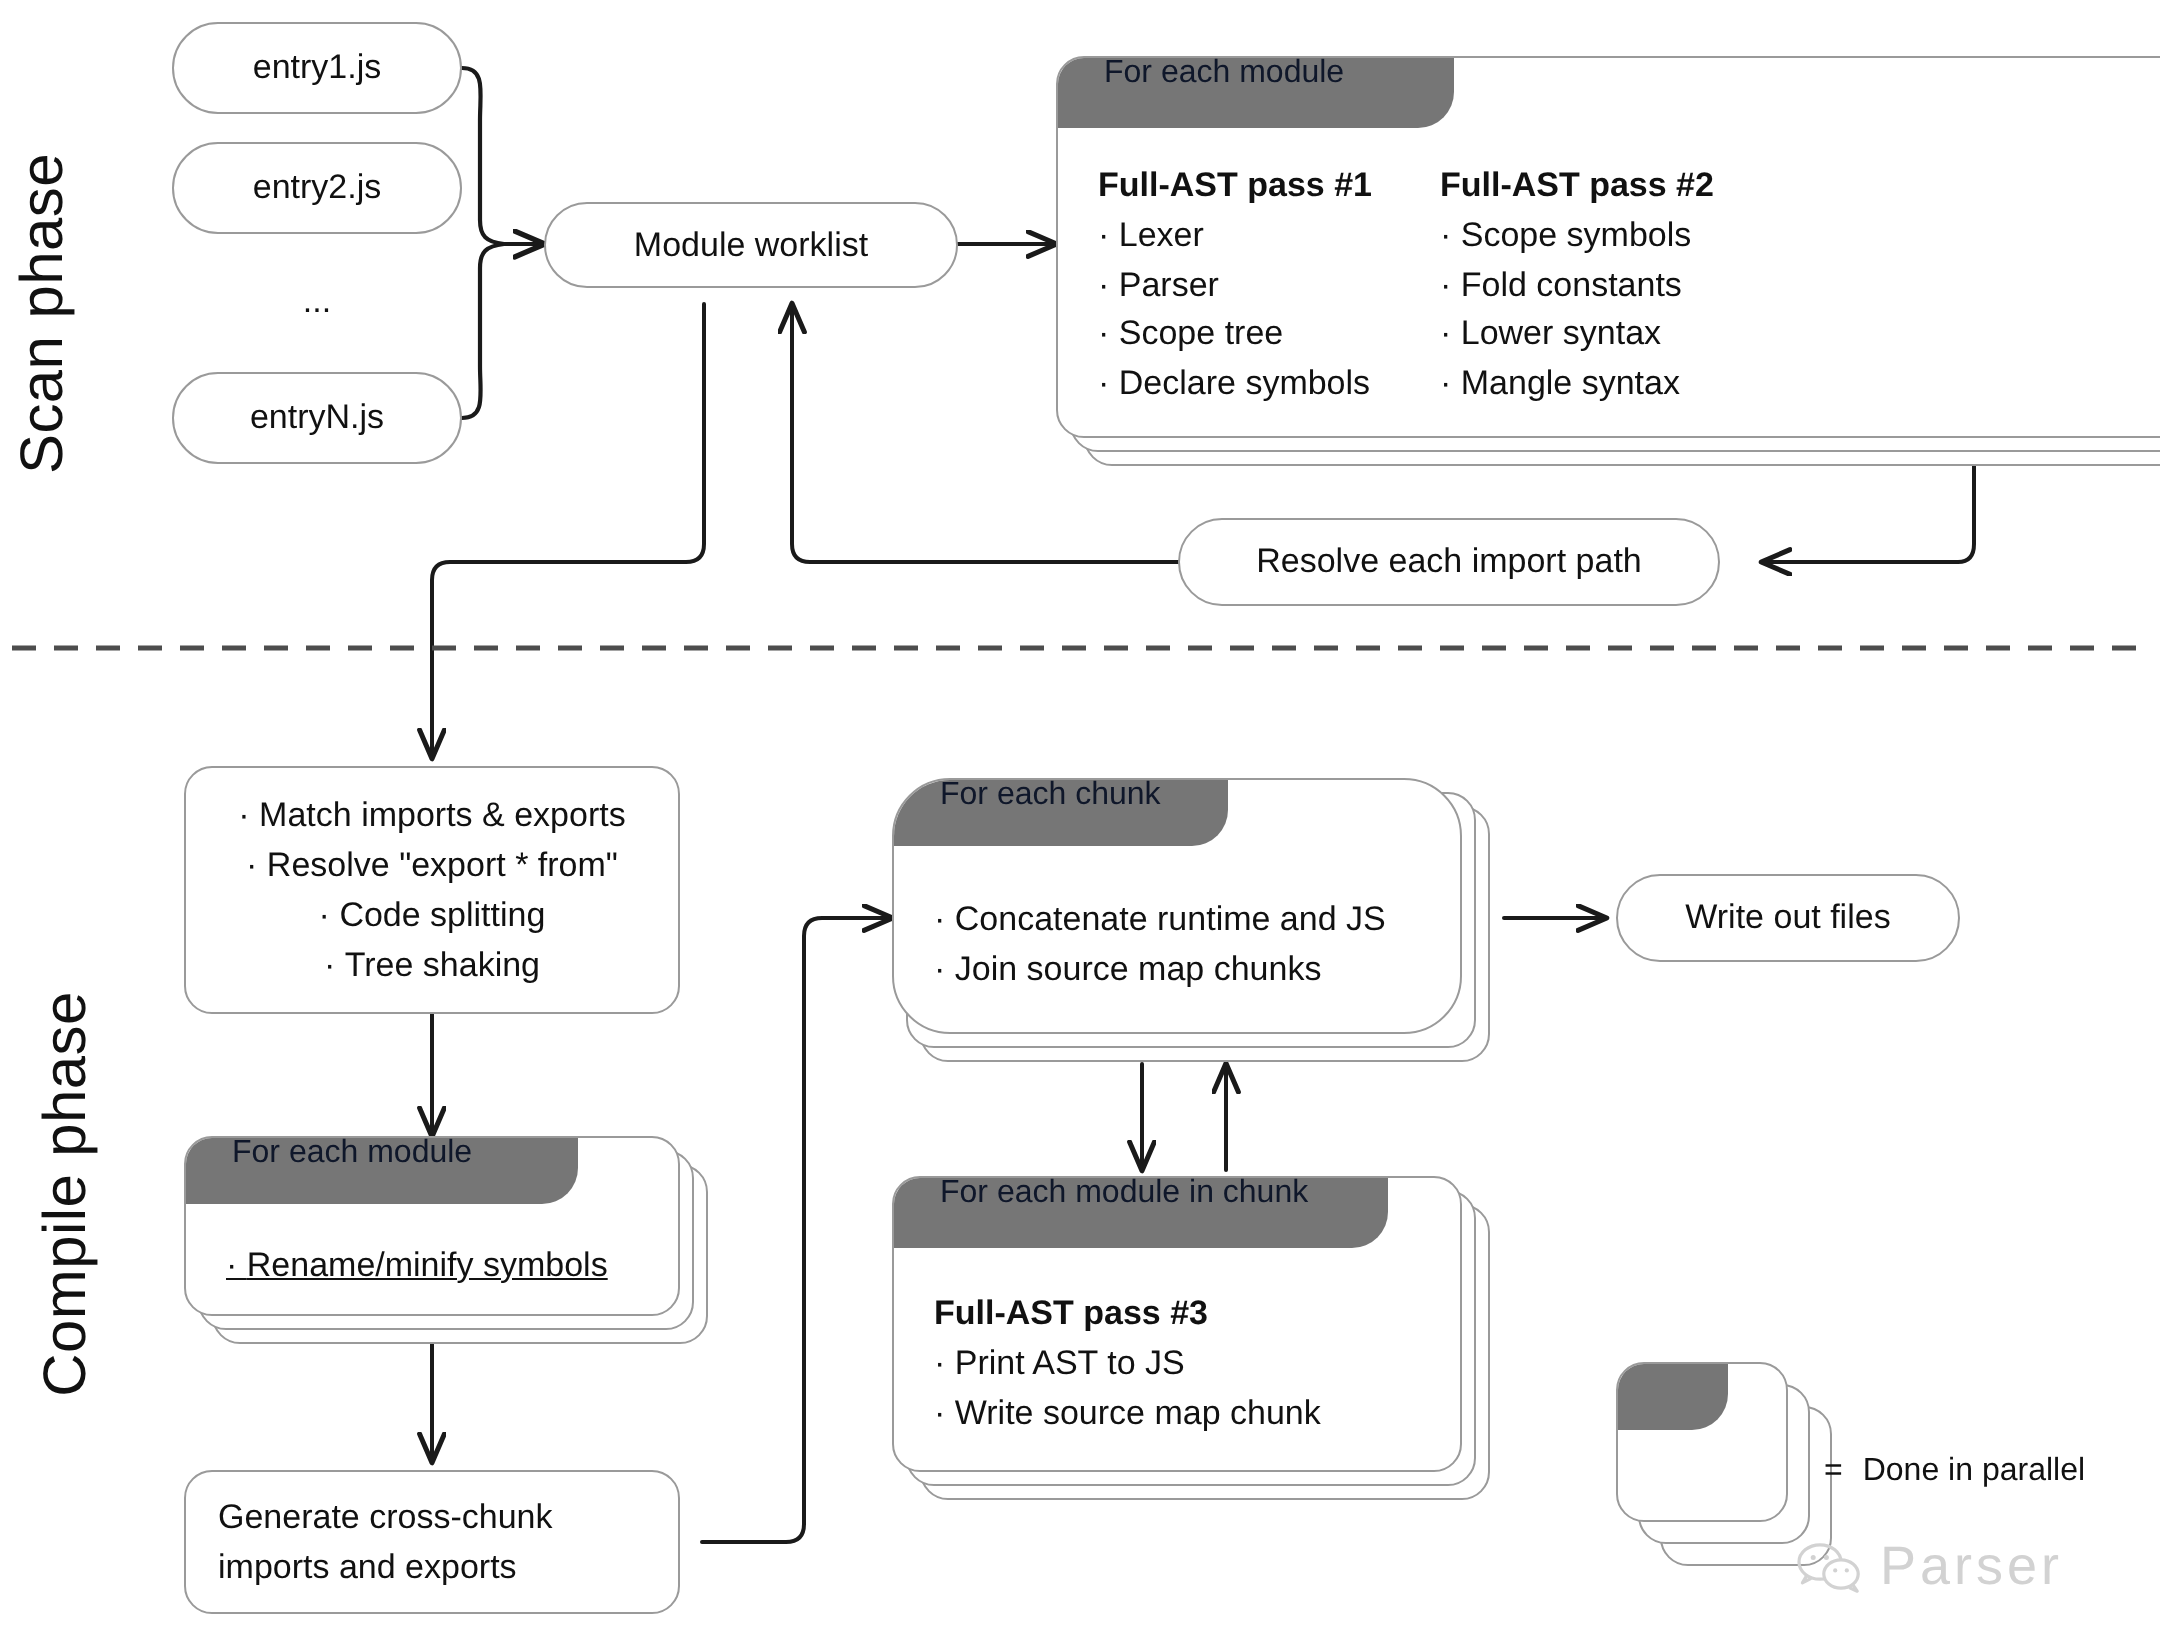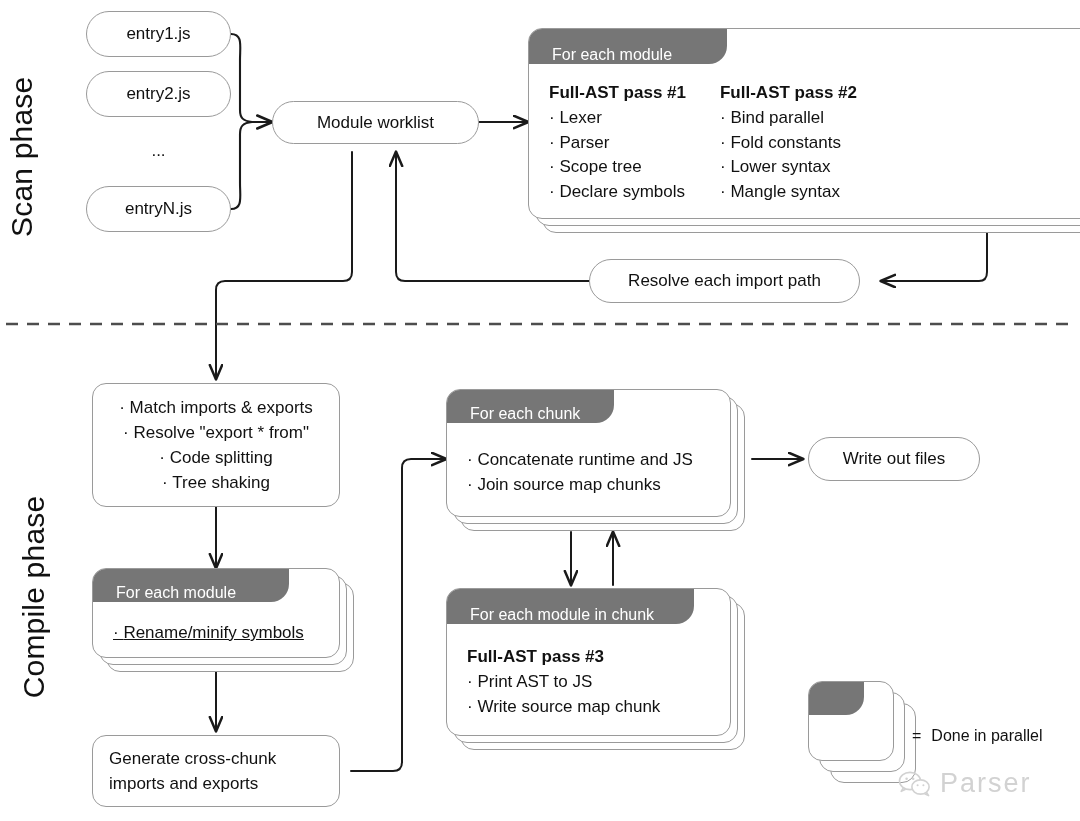--- a/index.html
+++ b/index.html
@@ -73,23 +73,23 @@
     position:absolute;left:0;top:0;
     box-sizing:border-box;
     background:#fff;
     border:1.4px solid #9a9a9a;
     border-radius:14px;
     overflow:hidden;
   }
   .stack .hdr{
     position:absolute;left:-1px;top:-1px;
     background:#767676;
-    color:#ffffff;
+    color:#0f172a;
     font-size:16px;
-    display:flex;align-items:flex-end;
+    display:flex;align-items:flex-start;
     padding-left:24px;
     box-sizing:border-box;
     border-top-left-radius:14px;
     border-bottom-right-radius:18px;
   }
   .stack .body{
     position:absolute;left:0;
     box-sizing:border-box;
     width:100%;
     padding:0 20px;
@@ -204,21 +204,21 @@
         <div class="cols">
           <div>
             <div class="hd">Full-AST pass #1</div>
             <div><span>·&nbsp;</span><span>Lexer</span></div>
             <div><span>·&nbsp;</span><span>Parser</span></div>
             <div><span>·&nbsp;</span><span>Scope tree</span></div>
             <div><span>·&nbsp;</span><span>Declare symbols</span></div>
           </div>
           <div>
             <div class="hd">Full-AST pass #2</div>
-            <div><span>·&nbsp;</span><span>Bind parallel</span></div>
+            <div><span>·&nbsp;</span><span>Scope symbols</span></div>
             <div><span>·&nbsp;</span><span>Fold constants</span></div>
             <div><span>·&nbsp;</span><span>Lower syntax</span></div>
             <div><span>·&nbsp;</span><span>Mangle syntax</span></div>
           </div>
         </div>
       </div>
     </div>
   </div>
 
   <div class="pill" style="left:589px;top:259px;width:271px;height:44px;">
@@ -250,21 +250,21 @@
   <div class="card" style="left:92px;top:735px;width:248px;height:72px;">
     <div class="lines">
       <div>Generate cross-chunk</div>
       <div>imports and exports</div>
     </div>
   </div>
 
   <div class="stack" style="left:446px;top:389px;width:306px;height:145px;">
     <div class="sheet s3" style="width:285px;height:128px;"></div>
     <div class="sheet s2" style="width:285px;height:128px;"></div>
-    <div class="front" style="width:285px;height:128px;">
+    <div class="front" style="width:285px;height:128px;border-radius:29px;">
       <div class="hdr" style="width:168px;height:34px;">
         <span>For each chunk</span>
       </div>
       <div class="body" style="top:58px;">
         <div><span>·&nbsp;</span><span>Concatenate runtime and JS</span></div>
         <div><span>·&nbsp;</span><span>Join source map chunks</span></div>
       </div>
     </div>
   </div>
 

